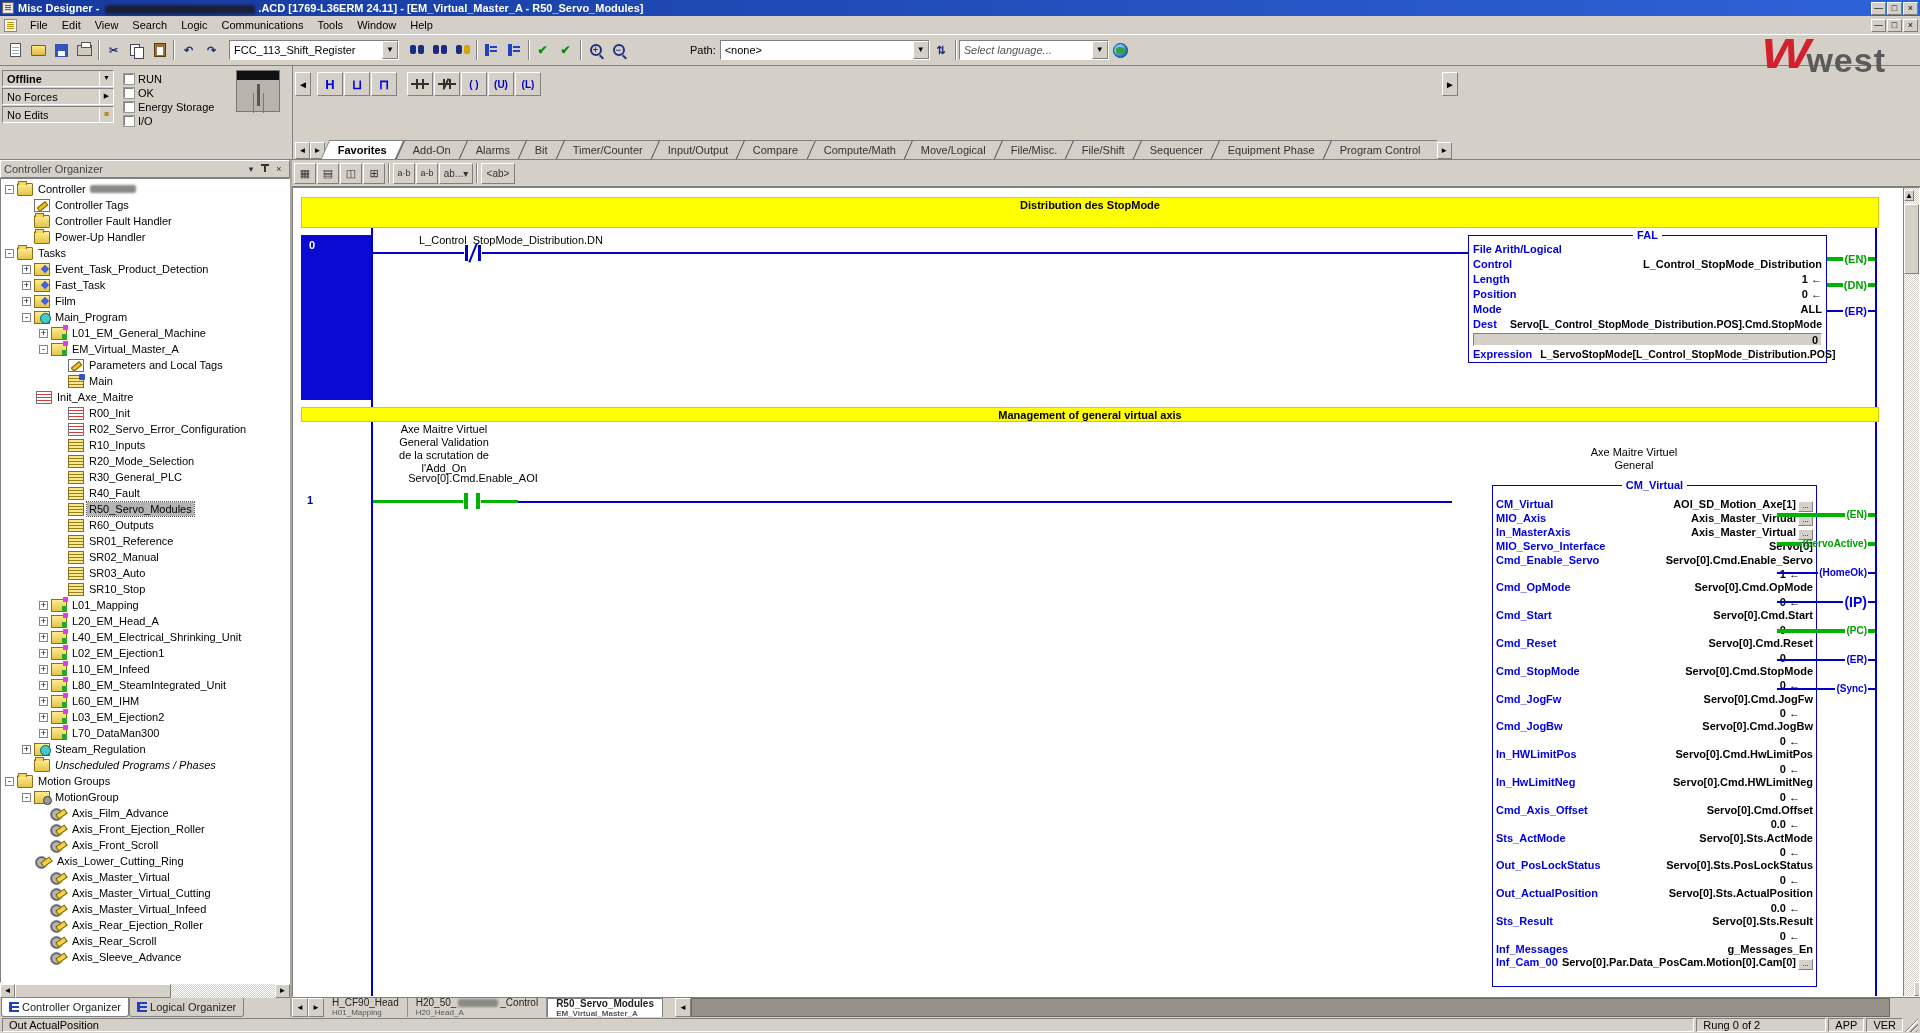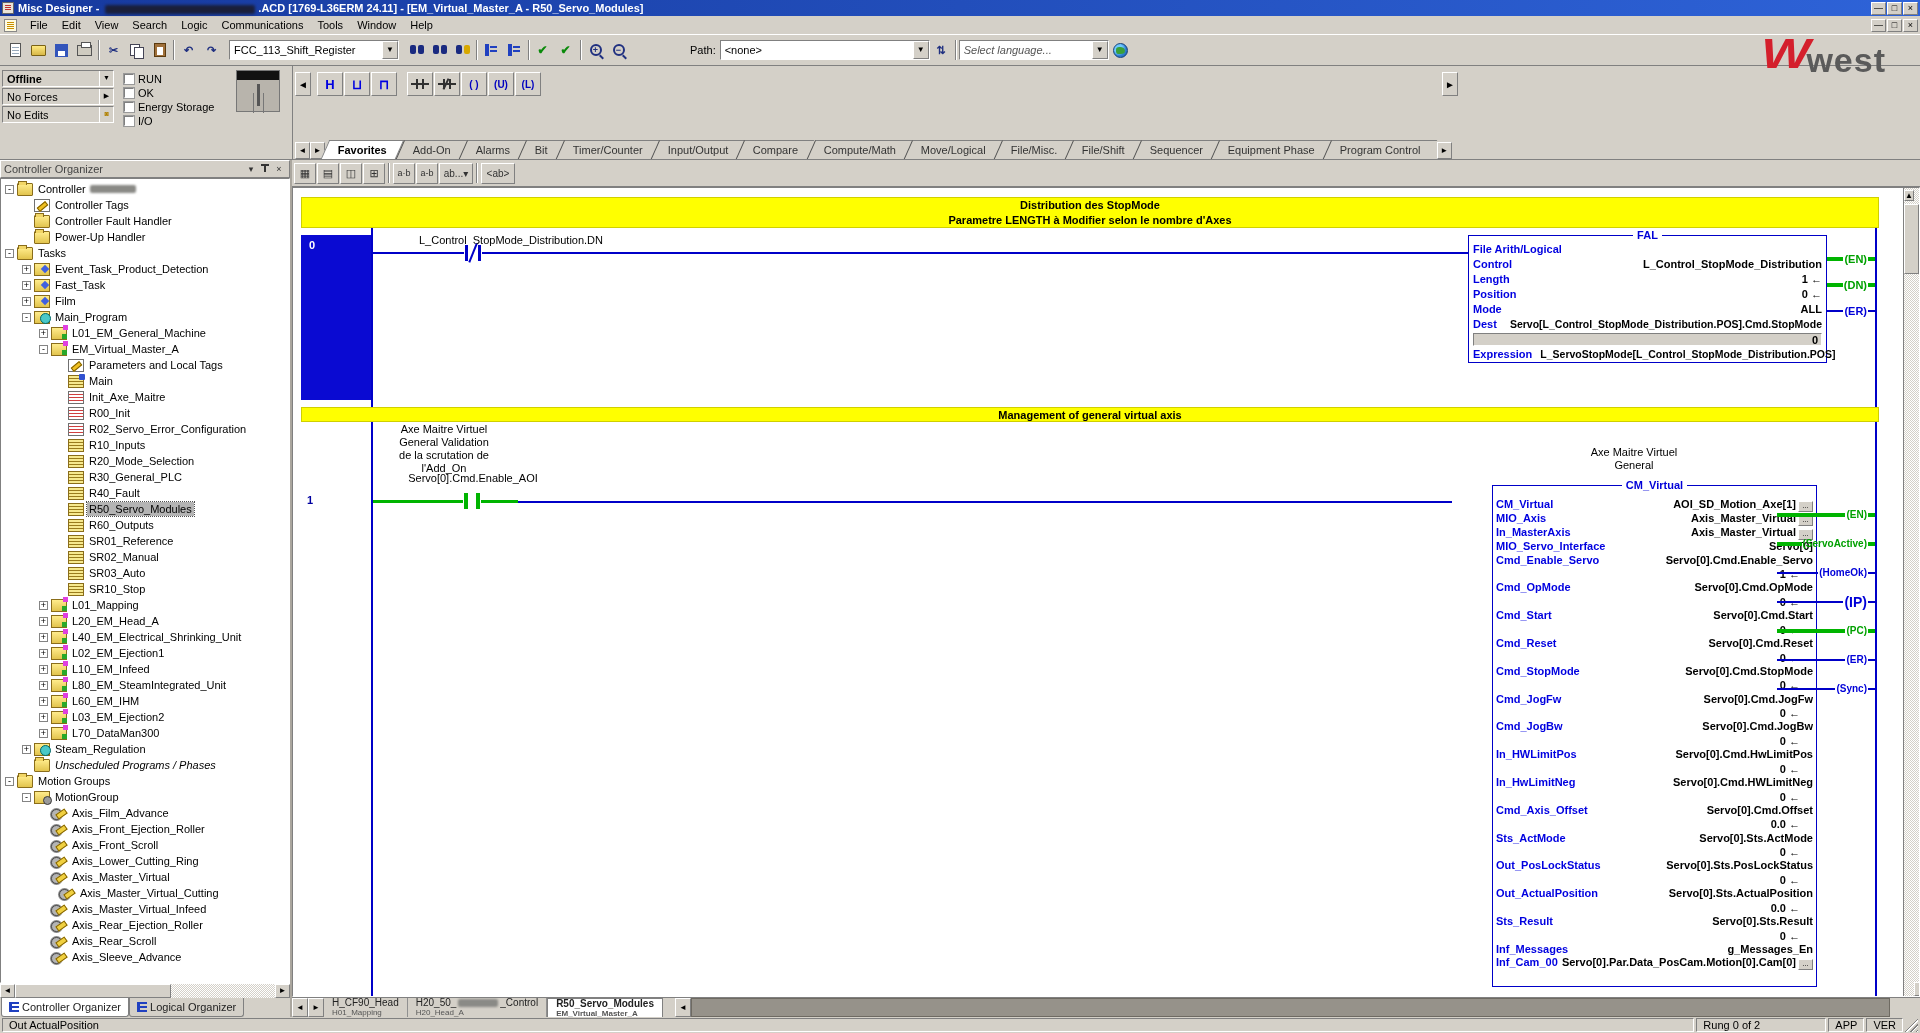--- a/index.html
+++ b/index.html
@@ -511,21 +511,21 @@
 
         </div>
 
         <div class="trow" style="padding-left: 55px;">
           <span class="expander"></span>
           <span class="tico ico-mainroutine"></span>
           <span class="tlabel">Main</span>
 
         </div>
 
-        <div class="trow" style="padding-left: 55px; text-align: center;">
+        <div class="trow" style="padding-left: 23px; text-align: center;">
           <span class="expander"></span>
           <span class="tico ico-stroutine"></span>
           <span class="tlabel">Init_Axe_Maitre</span>
 
         </div>
 
         <div class="trow" style="padding-left: 55px;">
           <span class="expander"></span>
           <span class="tico ico-stroutine"></span>
           <span class="tlabel">R00_Init</span>
@@ -714,35 +714,35 @@
 
         </div>
 
         <div class="trow" style="padding-left: 38px;">
           <span class="expander"></span>
           <span class="tico ico-axis"></span>
           <span class="tlabel">Axis_Front_Scroll</span>
 
         </div>
 
-        <div class="trow" style="padding-left: 38px;">
+        <div class="trow" style="padding-left: 23px;">
           <span class="expander"></span>
           <span class="tico ico-axis"></span>
           <span class="tlabel">Axis_Lower_Cutting_Ring</span>
 
         </div>
 
         <div class="trow" style="padding-left: 38px;">
           <span class="expander"></span>
           <span class="tico ico-axis"></span>
           <span class="tlabel">Axis_Master_Virtual</span>
 
         </div>
 
-        <div class="trow" style="padding-left: 38px; margin-left: 8px;">
+        <div class="trow" style="padding-left: 38px;">
           <span class="expander"></span>
           <span class="tico ico-axis"></span>
           <span class="tlabel">Axis_Master_Virtual_Cutting</span>
 
         </div>
 
         <div class="trow" style="padding-left: 38px;">
           <span class="expander"></span>
           <span class="tico ico-axis"></span>
           <span class="tlabel">Axis_Master_Virtual_Infeed</span>
@@ -806,21 +806,20 @@
     </div>
 
     <div id="canvaswrap">
       <div id="canvas">
 
         <div class="rail" style="left:78px"></div>
         <div class="rail" style="left:1582px"></div>
 
         <div class="band" style="top:9px; height:31px; line-height:15px">
           <div>Distribution des StopMode</div>
-          <div>Parametre LENGTH à Modifier selon le nombre d'Axes</div>
         </div>
 
         <div id="rung0sel"><span>0</span></div>
 
         <div class="wire" style="left:78px; top:64px; width:1097px"></div>
         <div class="tag" style="left:88px; top:46px; width:260px">L_Control_StopMode_Distribution.DN</div>
         <div class="contact nc" style="left:171px; top:57px">
             <i class="b1"></i>
             <i class="b2"></i>
           </div>

